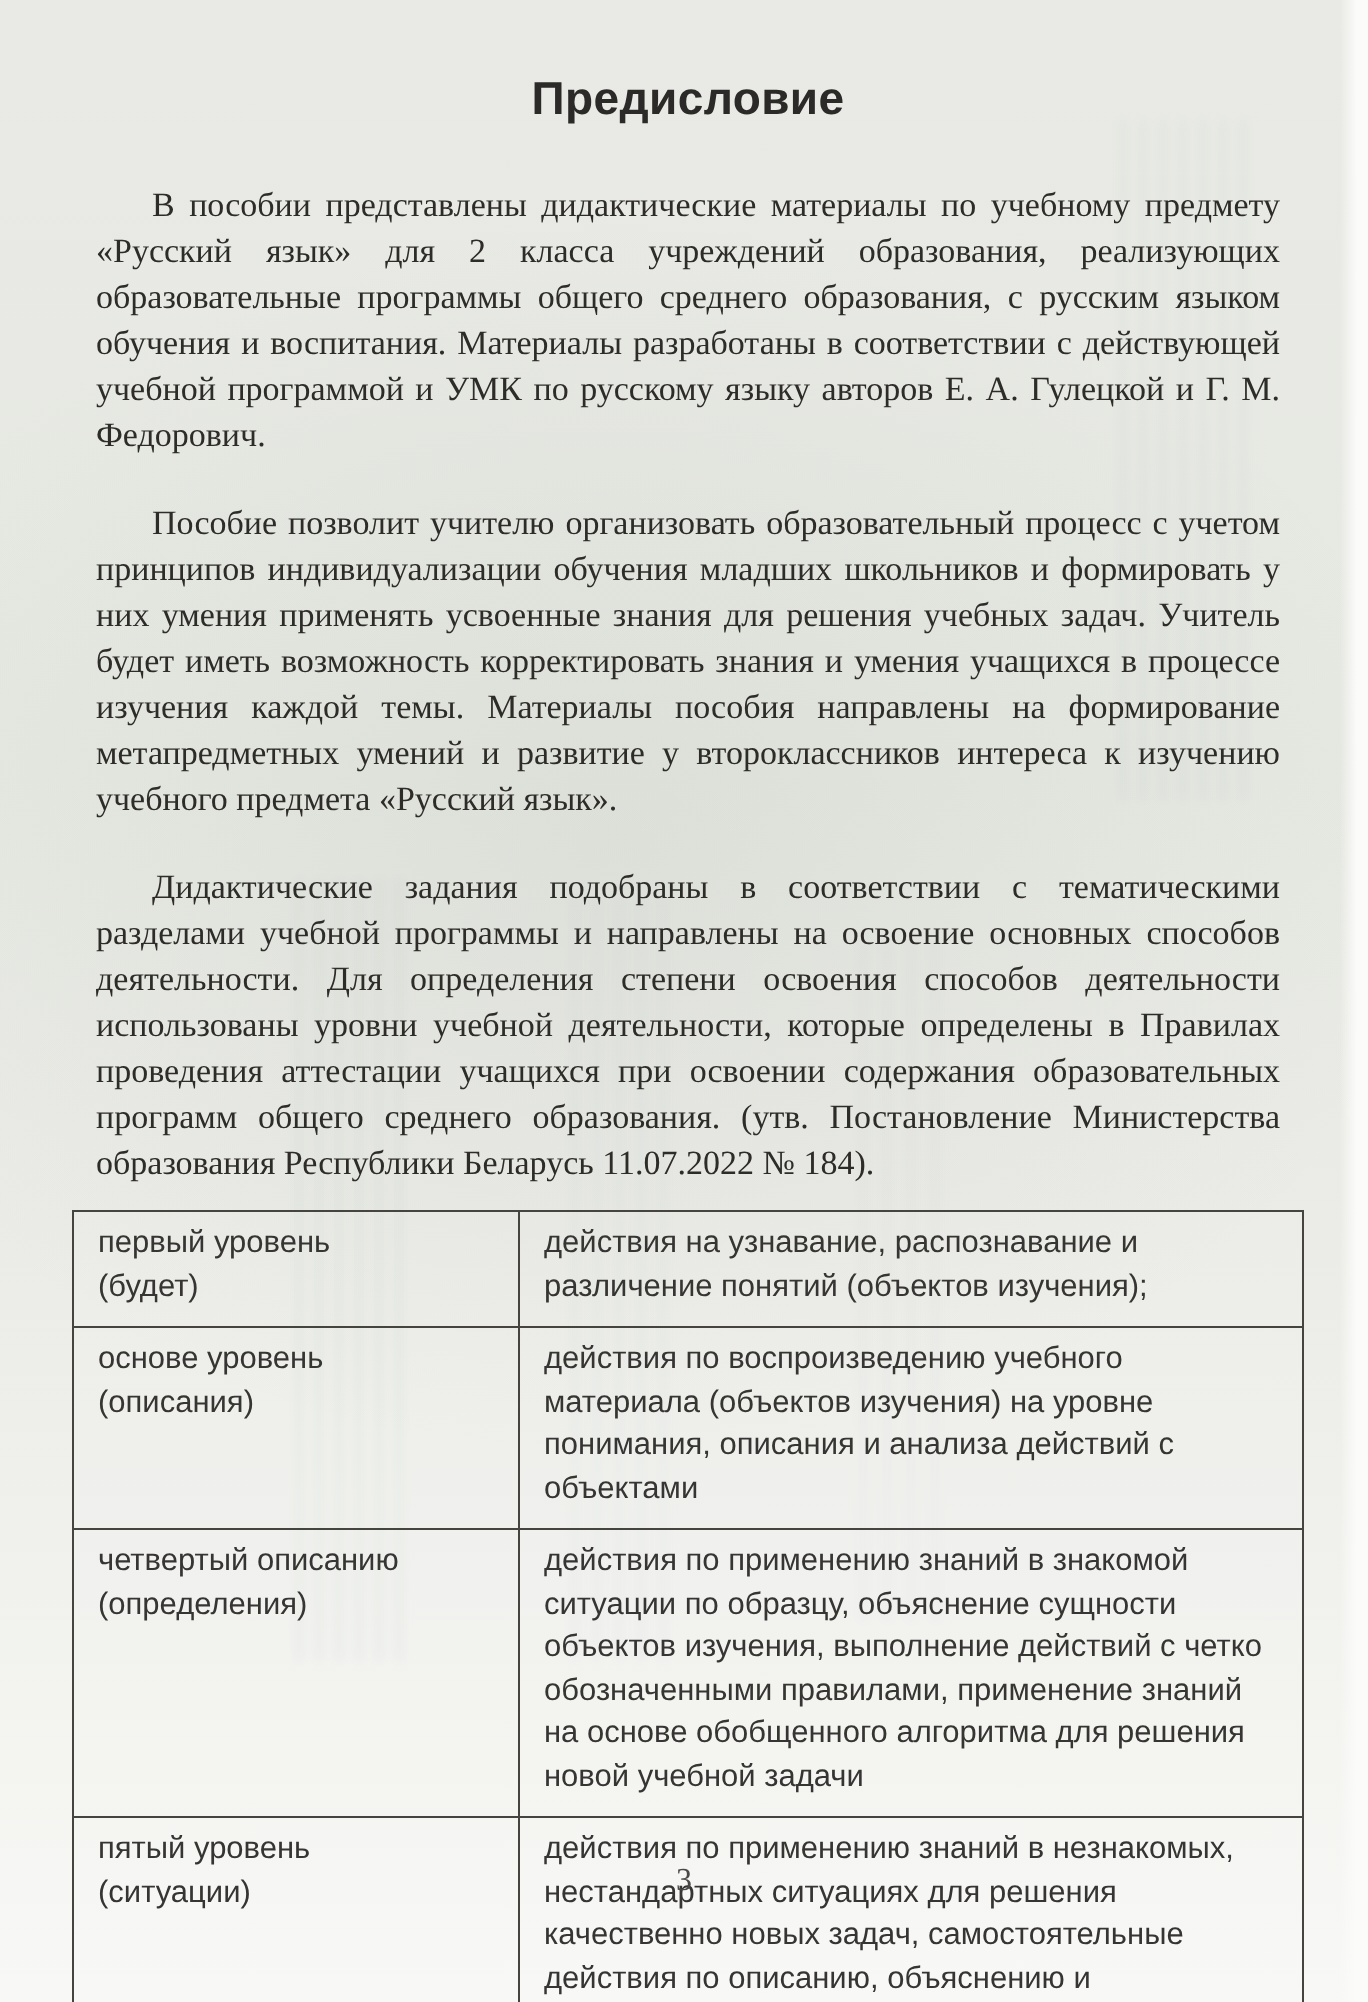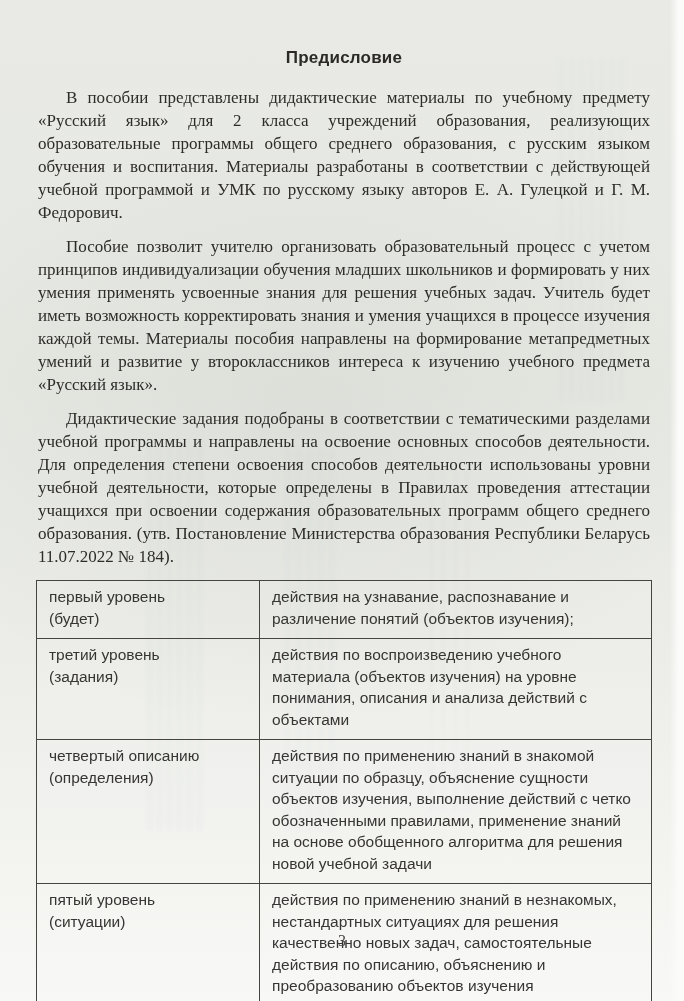--- a/index.html
+++ b/index.html
@@ -41,30 +41,30 @@
     background: repeating-linear-gradient(90deg, rgba(122,176,158,0.12) 0 3px, rgba(0,0,0,0) 3px 10px); }
   .ghost-4 { left: 430px; top: 470px; width: 44px; height: 340px;
     background: repeating-linear-gradient(90deg, rgba(150,160,200,0.10) 0 3px, rgba(0,0,0,0) 3px 12px); }
 
   .content {
     position: relative;
     padding: 0 32px 0 36px;
   }
   .doc-title {
     margin: 0;
-    padding-top: 48px;
+    padding-top: 36px;
     text-align: center;
     font-family: "Liberation Sans", "DejaVu Sans", sans-serif;
     font-weight: bold;
-    font-size: 17px;
+    font-size: 23px;
     letter-spacing: 0.2px;
     color: #2b2a28;
   }
   .body-par {
-    margin: 2px;
+    margin: 12px;
     padding-top: 9px;
     font-size: 17px;
     line-height: 23px;
     text-align: justify;
     text-indent: 28px;
   }
   .body-par.first { padding-top: 16px; }
 
   table.levels {
     margin-top: 12px;
@@ -116,22 +116,22 @@
       <tbody>
         <tr>
           <td class="level-col">
             <span class="level-name">первый уровень</span>
             <span class="level-qualifier">(будет)</span>
           </td>
           <td>действия на узнавание, распознавание и различение понятий (объектов изучения);</td>
         </tr>
         <tr>
           <td class="level-col">
-            <span class="level-name">третий уровень</span>
-            <span class="level-qualifier">(задания)</span>
+            <span class="level-name">основе уровень</span>
+            <span class="level-qualifier">(описания)</span>
           </td>
           <td>действия по воспроизведению учебного материала (объектов изучения) на уровне понимания, описания и анализа действий с объектами</td>
         </tr>
         <tr>
           <td class="level-col">
             <span class="level-name">четвертый описанию</span>
             <span class="level-qualifier">(определения)</span>
           </td>
           <td>действия по применению знаний в знакомой ситуации по образцу, объяснение сущности объектов изучения, выполнение действий с четко обозначенными правилами, применение знаний на основе обобщенного алгоритма для решения новой учебной задачи</td>
         </tr>

